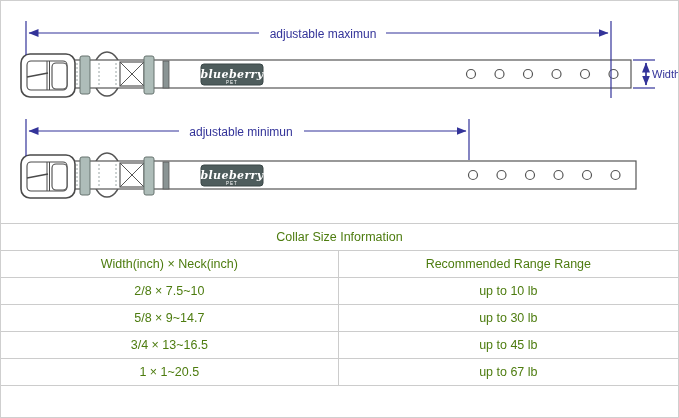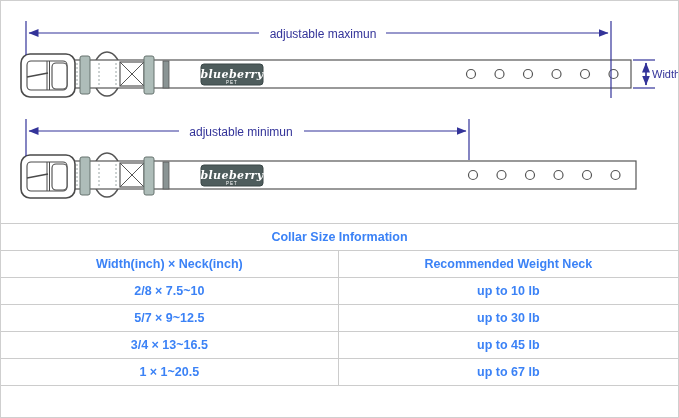--- a/index.html
+++ b/index.html
@@ -18,22 +18,22 @@
   .brand-sub {fill:#ffffff; font-size:4.5px; letter-spacing:1px;}
 
   table.size-table {
     width:100%;
     border-collapse:collapse;
     table-layout:fixed;
   }
   table.size-table td, table.size-table th {
     border:1px solid #cccccc;
     font-size:12.5px;
-    font-weight:bold;
-    color:#3b82f6;
+    font-weight:normal;
+    color:#4d7c0f;
     text-align:center;
     padding:0;
     height:26px;
     white-space:nowrap;
     overflow:hidden;
   }
   table.size-table td:first-child, table.size-table th:first-child {border-left:none;}
   table.size-table td:last-child, table.size-table th:last-child {border-right:none;}
   td.title-cell {text-align:left; padding-left:10px; height:27px; color:#222222;}
   td.tips-cell  {text-align:left; padding-left:9px;  height:30px; font-size:12px;}
@@ -143,28 +143,28 @@
     <colgroup>
         <col style="width:49.8%">
         <col style="width:50.2%">
       </colgroup>
     <tbody>
       <tr>
         <td colspan="2" class="title-cell">Collar Size Information</td>
       </tr>
       <tr>
         <th>Width(inch) × Neck(inch)</th>
-        <th>Recommended Weight Neck</th>
+        <th>Recommended Range Range</th>
       </tr>
       <tr>
         <td>2/8 × 7.5~10</td>
         <td>up to 10 lb</td>
       </tr>
       <tr>
-        <td>5/7 × 9~12.5</td>
+        <td>5/8 × 9~14.7</td>
         <td>up to 30 lb</td>
       </tr>
       <tr>
         <td>3/4 × 13~16.5</td>
         <td>up to 45 lb</td>
       </tr>
       <tr>
         <td>1 × 1~20.5</td>
         <td>up to 67 lb</td>
       </tr>

